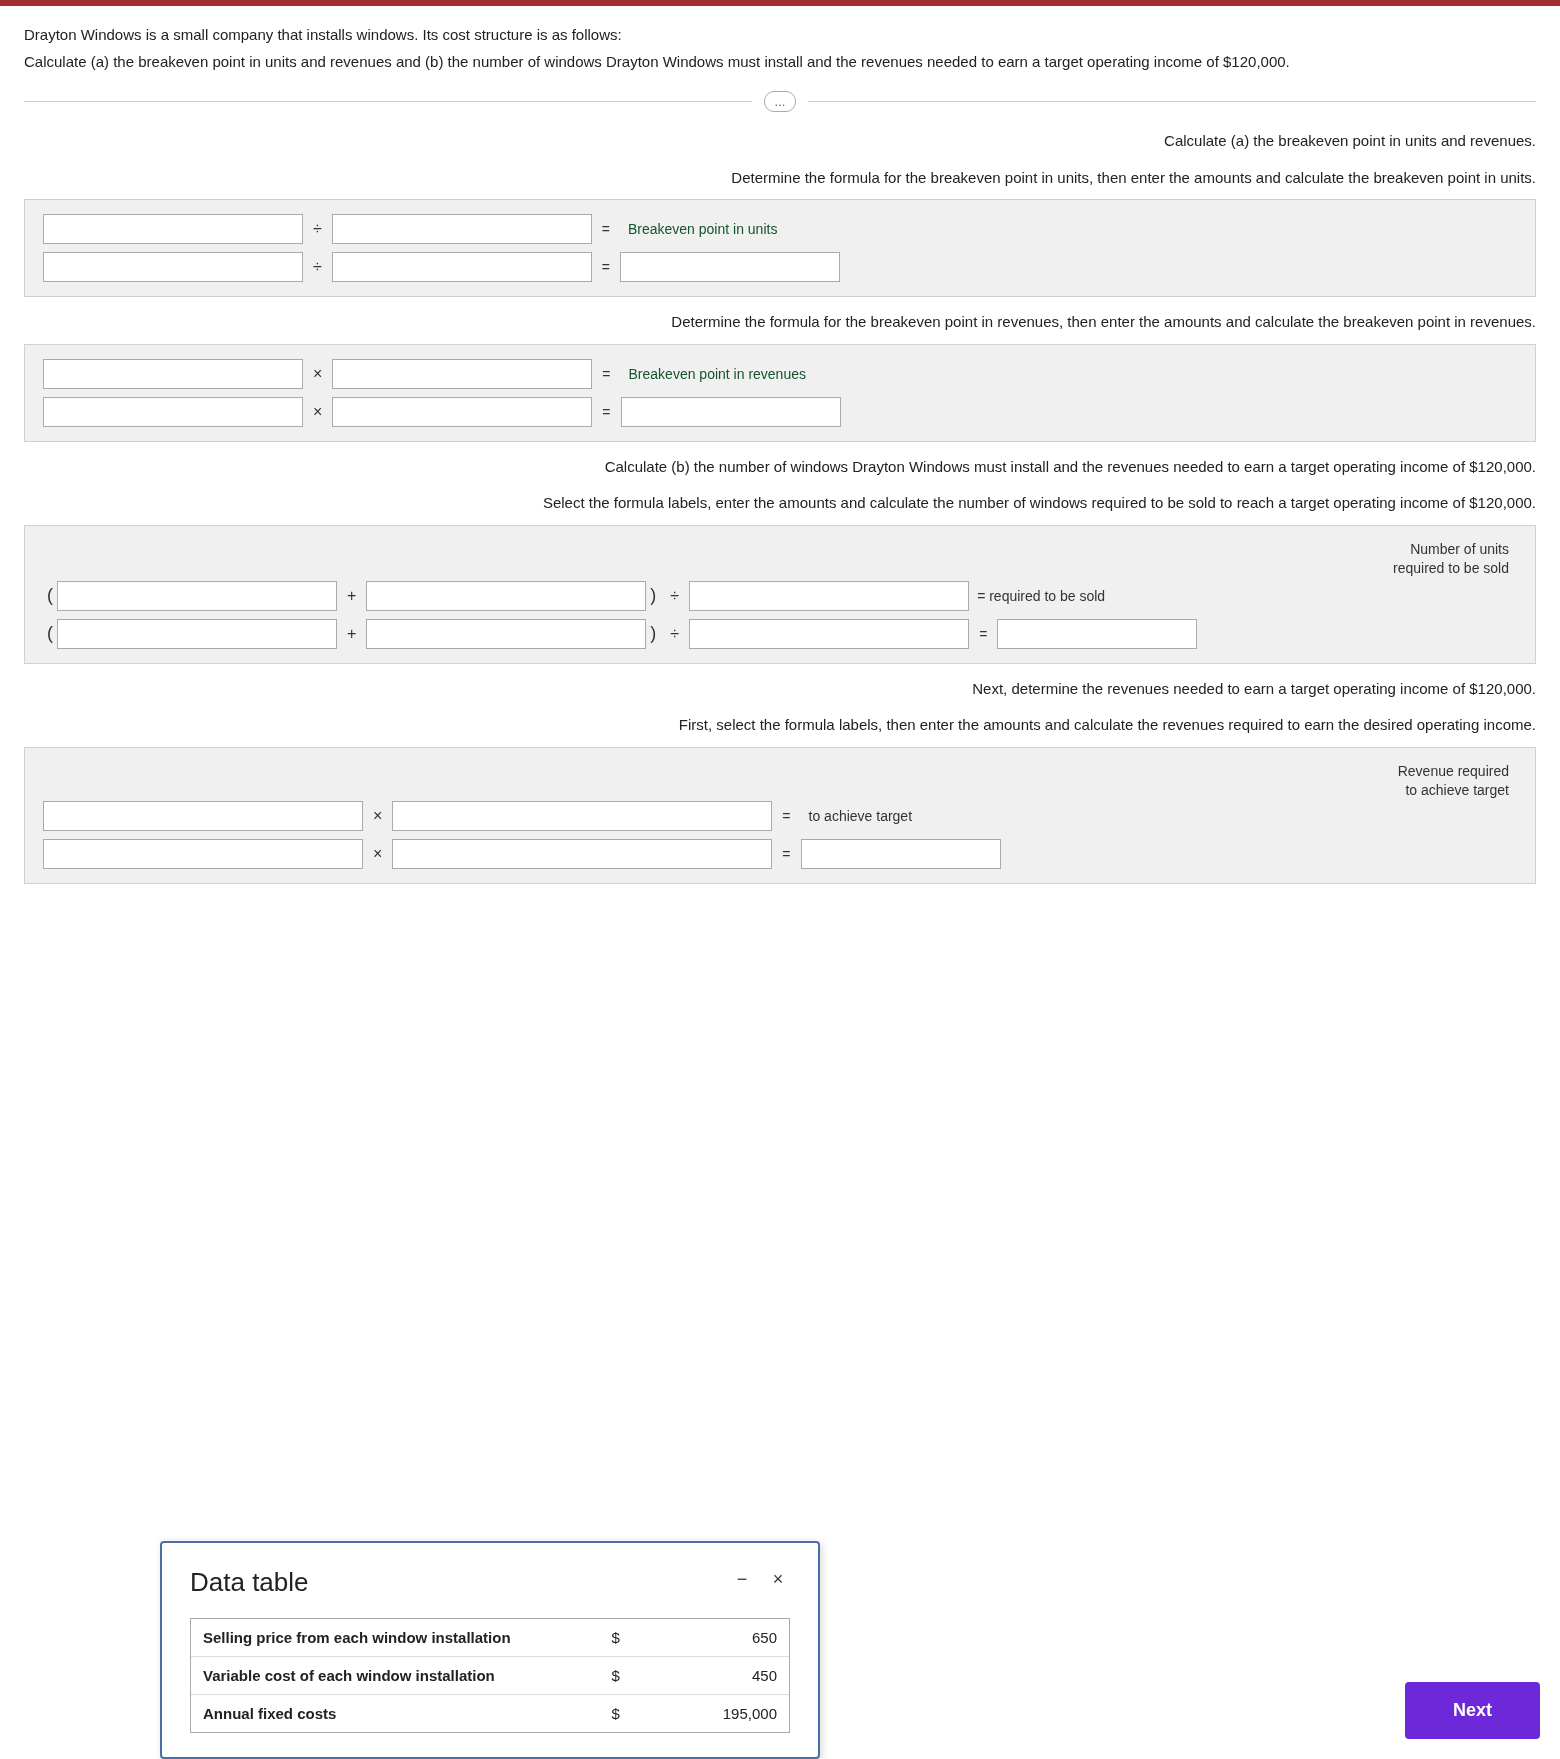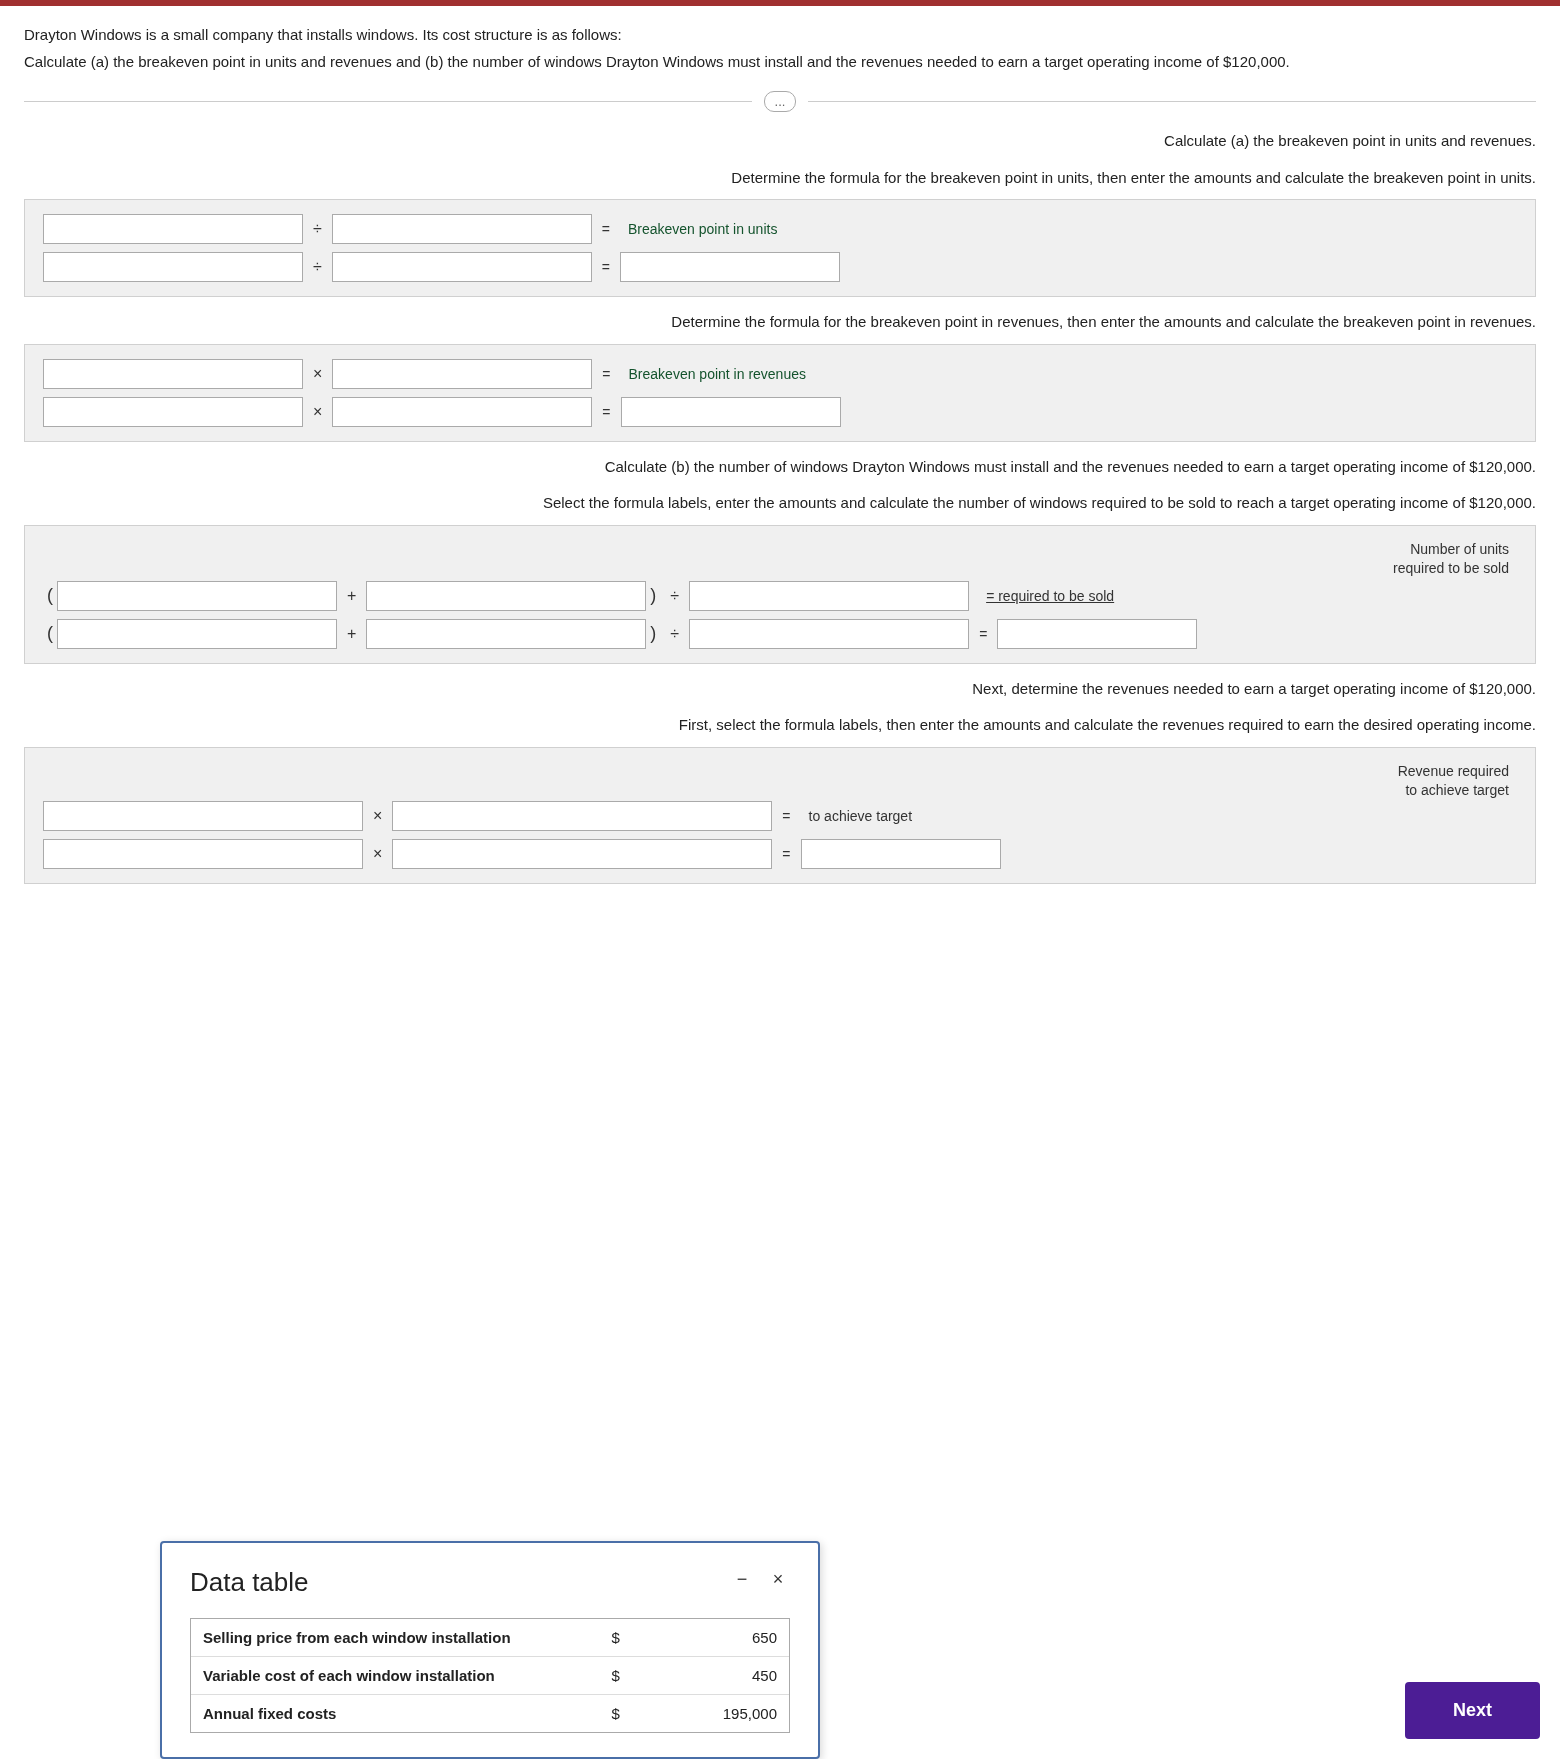--- a/index.html
+++ b/index.html
@@ -208,21 +208,21 @@
     }
     .data-table-inner td.value-col {
       text-align: right;
       width: 26%;
     }
     
     .next-btn {
       position: absolute;
       right: 20px;
       bottom: 20px;
-      background: #4c1d95;
+      background: #6d28d9;
       color: #fff;
       border: none;
       border-radius: 4px;
       padding: 18px 48px;
       font-size: 18px;
       font-weight: bold;
       cursor: pointer;
     }
   </style>
 </head>
@@ -301,21 +301,21 @@
     </div>
 
     <div class="formula-row">
       <span class="paren">(</span>
       <input class="formula-input" style="width: 280px;" type="text" value="">
       <span class="op-symbol">+</span>
       <input class="formula-input" style="width: 280px;" type="text" value="">
       <span class="paren">)</span>
       <span class="op-symbol">÷</span>
       <input class="formula-input" style="width: 280px;" type="text" value="">
-      <span class="eq-label" style="white-space:nowrap; padding:0 17px;text-decoration:underline;">= required to be sold</span>
+      <span class="eq-label" style="white-space:nowrap; padding:0 8px;">= required to be sold</span>
     </div>
 
     <div class="formula-row">
       <span class="paren">(</span>
       <input class="formula-input" style="width: 280px;" type="text" value="">
       <span class="op-symbol">+</span>
       <input class="formula-input" style="width: 280px;" type="text" value="">
       <span class="paren">)</span>
       <span class="op-symbol">÷</span>
       <input class="formula-input" style="width: 280px;" type="text" value="">

